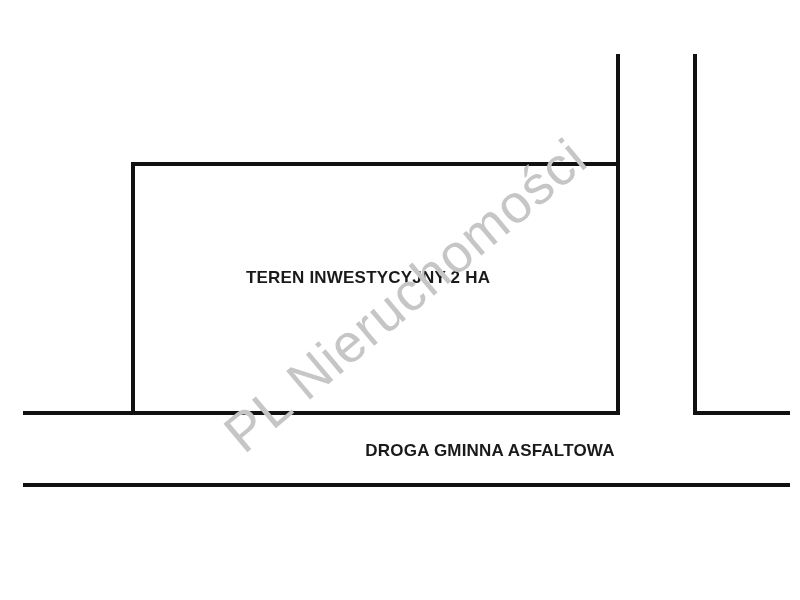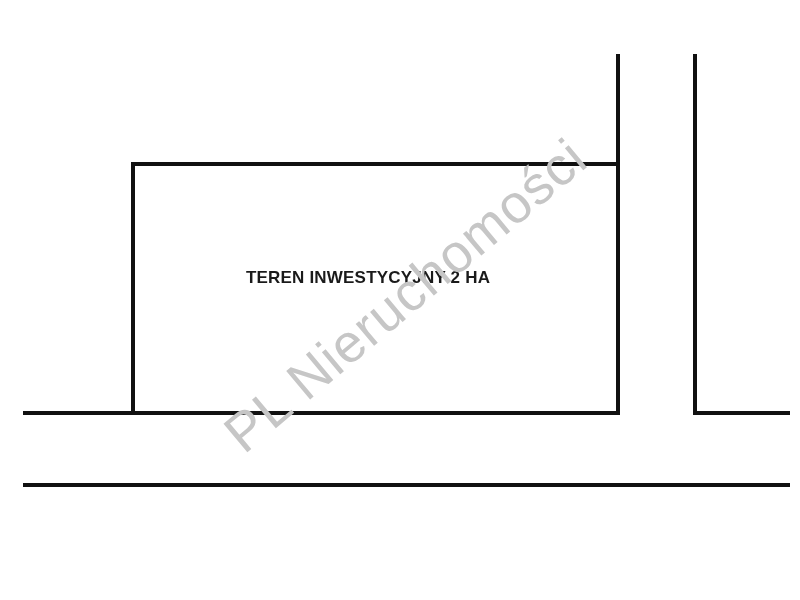--- a/index.html
+++ b/index.html
@@ -65,16 +65,17 @@
 
   <div class="line sideroad-left"></div>
   <div class="line sideroad-right"></div>
 
   <div class="line road-top-left"></div>
   <div class="line road-top-right"></div>
   <div class="line road-bottom"></div>
 
   <div class="label parcel-label">TEREN INWESTYCYJNY 2 HA</div>
 
+  <div class="label road-label">DROGA GMINNA ASFALTOWA</div>
 
   <div class="watermark">PL Nieruchomości</div>
 
 </div>
 
 </body></html>

